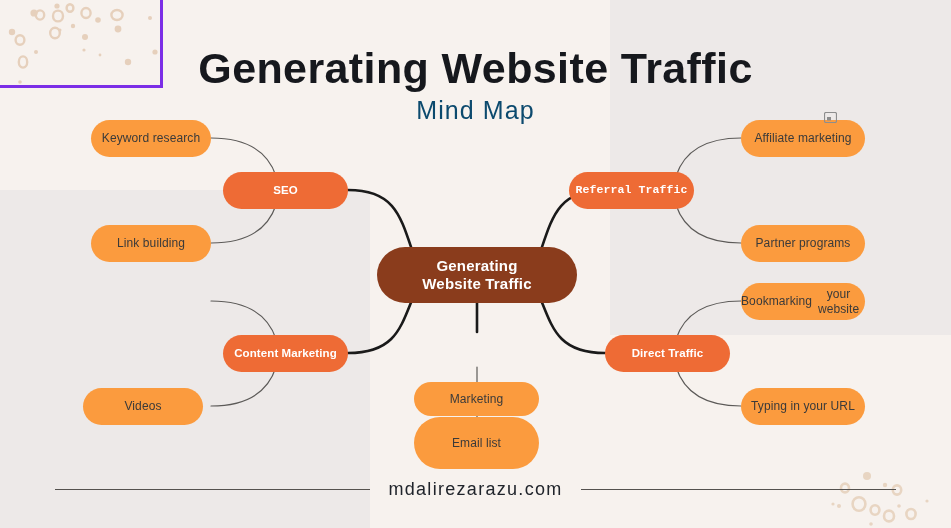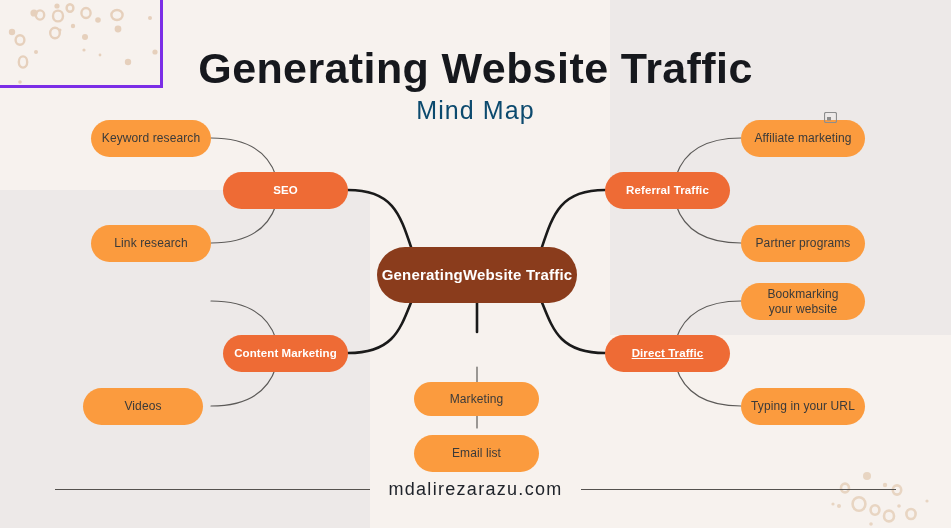--- a/index.html
+++ b/index.html
@@ -161,40 +161,40 @@
       <path d="M741,301 C704,301 684,315 676,339"></path>
       <path d="M741,406 C704,406 684,392 676,367"></path>
       <path d="M477,367 L477,382"></path>
       <path d="M477,414 L477,428"></path>
     </g>
   </svg>
 
   <div class="title">Generating Website Traffic</div>
   <div class="subtitle">Mind Map</div>
 
-  <div class="node node-center" style="left:377px;top:247px;width:200px;height:56px;flex-direction:row;">
+  <div class="node node-center" style="left:377px;top:247px;width:200px;height:56px;flex-direction:column;">
     <span>Generating</span>
     <span>Website Traffic</span>
   </div>
 
   <div class="node node-branch" style="left:223px;top:172px;width:125px;height:37px;">SEO</div>
   <div class="node node-branch" style="left:223px;top:335px;width:125px;height:37px;">Content Marketing</div>
-  <div class="node node-branch" style="left:605px;top:172px;width:125px;height:37px;">Referral Traffic</div>
-  <div class="node node-branch" style="left:605px;top:335px;width:125px;height:37px;text-decoration:underline;">Direct Traffic</div>
+  <div class="node node-branch" style="left:569px;top:172px;width:125px;height:37px;font-family:Liberation Mono, monospace;">Referral Traffic</div>
+  <div class="node node-branch" style="left:605px;top:335px;width:125px;height:37px;">Direct Traffic</div>
 
   <div class="node node-leaf" style="left:91px;top:120px;width:120px;height:37px;">Keyword research</div>
-  <div class="node node-leaf" style="left:91px;top:225px;width:120px;height:37px;">Link research</div>
+  <div class="node node-leaf" style="left:91px;top:225px;width:120px;height:37px;">Link building</div>
   <div class="node node-leaf" style="left:83px;top:388px;width:120px;height:37px;">Videos</div>
 
   <div class="node node-leaf" style="left:414px;top:382px;width:125px;height:34px;">Marketing</div>
-  <div class="node node-leaf" style="left:414px;top:435px;width:125px;height:37px;">Email list</div>
+  <div class="node node-leaf" style="left:414px;top:417px;width:125px;height:52px;">Email list</div>
 
   <div class="node node-leaf" style="left:741px;top:120px;width:124px;height:37px;">Affiliate marketing</div>
   <div class="node node-leaf" style="left:741px;top:225px;width:124px;height:37px;">Partner programs</div>
-  <div class="node node-leaf" style="left:741px;top:283px;width:124px;height:37px;flex-direction:column;">
+  <div class="node node-leaf" style="left:741px;top:283px;width:124px;height:37px;">
     <span>Bookmarking</span>
     <span>your website</span>
   </div>
   <div class="node node-leaf" style="left:741px;top:388px;width:124px;height:37px;">Typing in your URL</div>
 
   <div class="cursor-artifact">
     <svg width="13" height="11" viewBox="0 0 13 11" xmlns="http://www.w3.org/2000/svg">
       <rect x="0.5" y="0.5" width="12" height="10" rx="1.5" fill="none" stroke="#8D8D8D" stroke-width="1.2"></rect>
       <rect x="3" y="5" width="4" height="3.5" fill="#8D8D8D"></rect>
     </svg>

